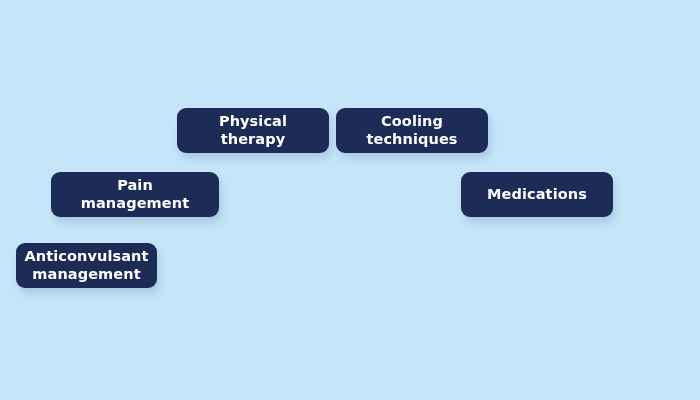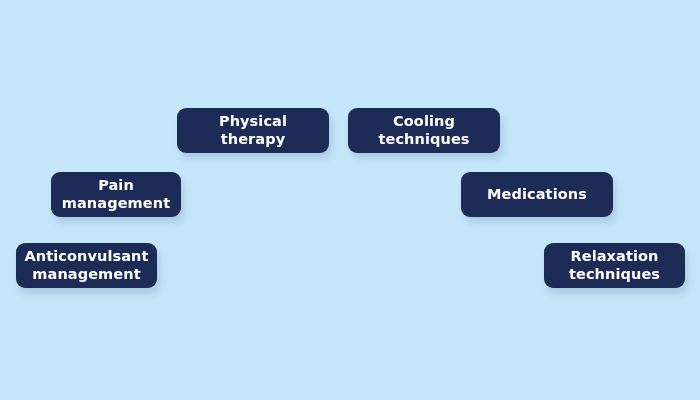--- a/index.html
+++ b/index.html
@@ -40,24 +40,24 @@
     -webkit-font-smoothing: antialiased;
   }
 
   .card-label {
     display: block;
     white-space: pre-line;
   }
 
   
   .c-physical-therapy   { left: 177px; top: 108px; width: 152px; height: 45px; }
-  .c-cooling-techniques { left: 348px; top: 108px; width: 152px; height: 45px; }
+  .c-cooling-techniques { left: 336px; top: 108px; width: 152px; height: 45px; }
 
   
-  .c-pain-management    { left: 51px;  top: 172px; width: 130px; height: 45px; }
+  .c-pain-management    { left: 51px;  top: 172px; width: 168px; height: 45px; }
   .c-medications        { left: 461px; top: 172px; width: 152px; height: 45px; }
 
   
   .c-anticonvulsant     { left: 16px;  top: 243px; width: 141px; height: 45px; }
   .c-relaxation         { left: 544px; top: 243px; width: 141px; height: 45px; }
 </style>
 </head>
 <body>
 
 <div id="board">
@@ -76,18 +76,14 @@
 
   <div class="card c-medications">
     <span class="card-label">Medications</span>
   </div>
 
   <div class="card c-anticonvulsant">
     <span class="card-label">Anticonvulsant
 management</span>
   </div>
 
-  <div class="card c-relaxation">
-    <span class="card-label">Relaxation
-techniques</span>
-  </div>
 
 </div>
 
 </body></html>

